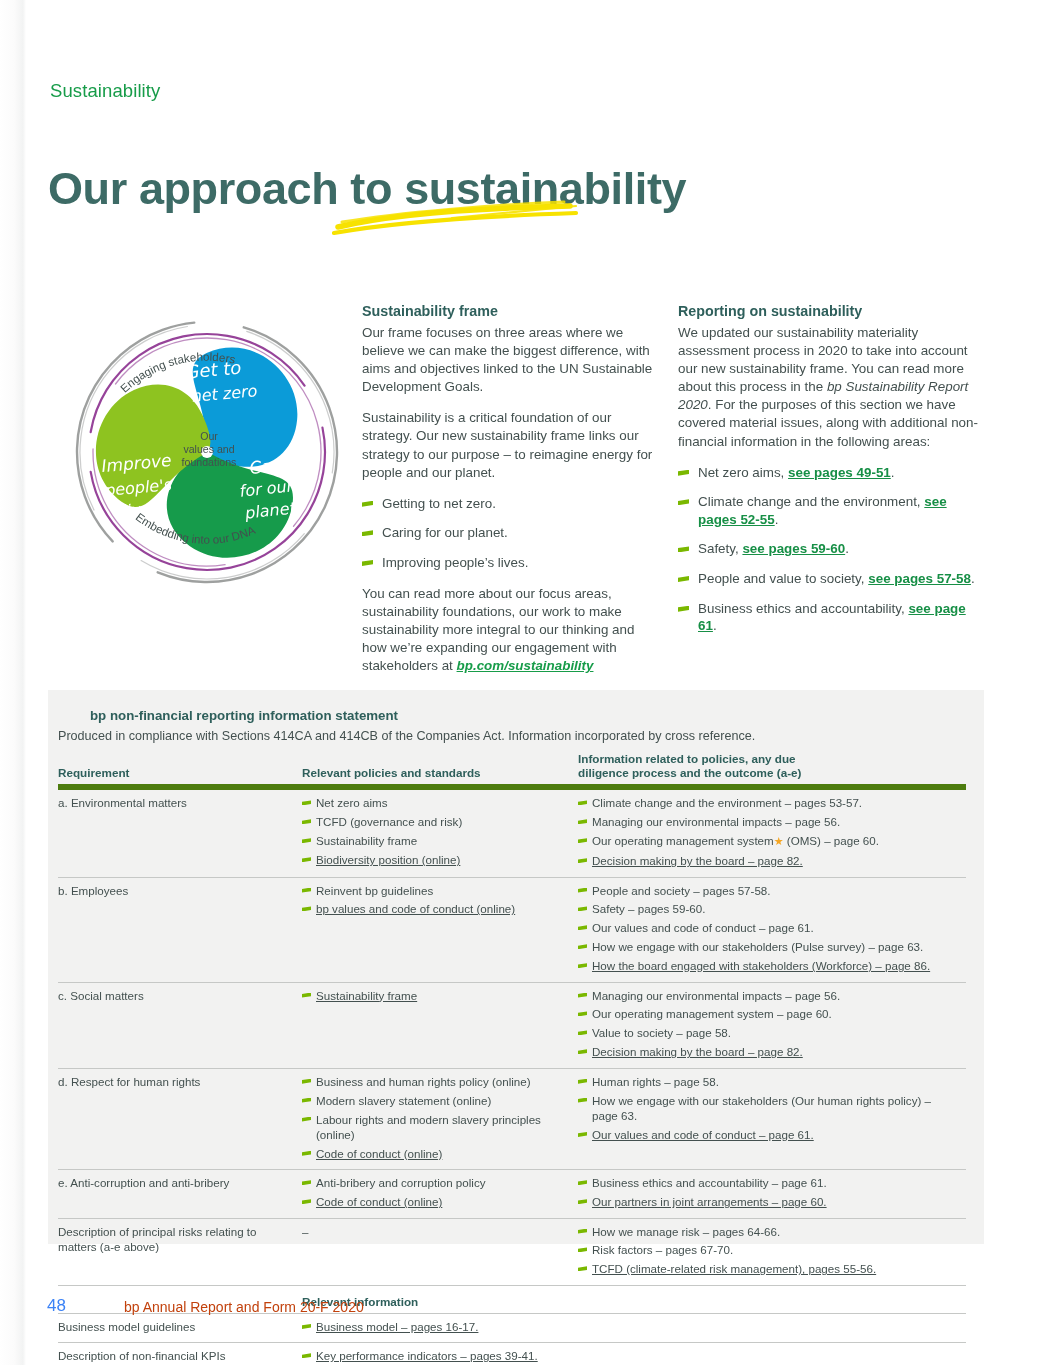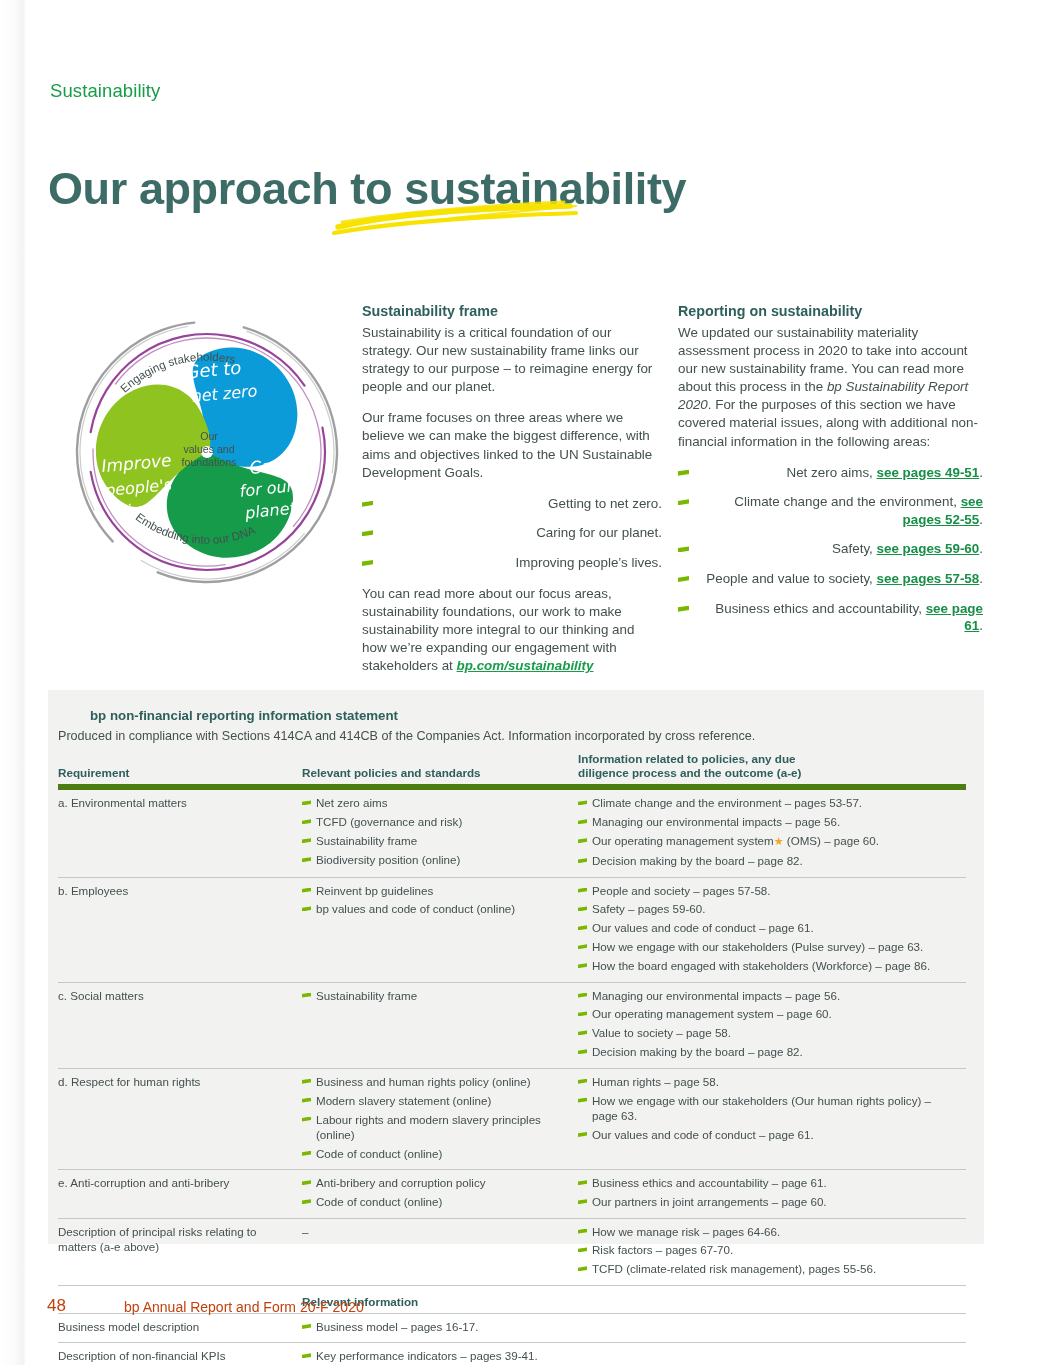--- a/index.html
+++ b/index.html
@@ -45,21 +45,20 @@
   .para i{font-style:italic;}
   .link-bold{ color:#179c49; font-weight:bold; font-style:italic; }
   .green-bold{ color:#178f46; font-weight:bold; font-style:normal; }
 
   
   ul.flag{ list-style:none; margin:0 0 13px 0; padding:0; }
   ul.flag li{
     position:relative; padding-left:20px;
     font-size:13.4px; line-height:17.6px; color:#43504f;
     margin-bottom:12px;
-    text-align:right;
   }
   ul.flag li:last-child{margin-bottom:0;}
   .fbul{
     position:absolute; left:0; top:6px;
     width:11px; height:6px; background:#7ab800;
     clip-path:polygon(0 28%,100% 0,100% 72%,0 100%);
   }
 
   
   .diagram{ position:absolute; left:62px; top:304px; width:290px; height:285px; }
@@ -104,33 +103,33 @@
     border-bottom:1px solid #c6c8c6;
     padding-top:9px;
   }
   table.nfr tr.relinfo th.blank{border-bottom:1px solid #c6c8c6;}
 
   ul.cell{ list-style:none; margin:0; padding:0; }
   ul.cell li{
     position:relative; padding-left:14px;
     margin-bottom:3.5px; line-height:15.4px;
   }
-  ul.cell li:last-child{margin-bottom:0;}
+  ul.cell li:last-child{margin-bottom:0;text-decoration:underline;}
   .cbul{
     position:absolute; left:0; top:5px;
     width:9px; height:5px; background:#7ab800;
     clip-path:polygon(0 28%,100% 0,100% 72%,0 100%);
   }
   .star{ color:#f5a623; font-size:11px; }
   .dash{ color:#43504f; }
 
   
   .pg-num{
     position:absolute; left:47px; top:1296px;
-    font-size:17px; color:#c2410c;
+    font-size:17px; color:#3b82f6;
   }
   .pg-label{
     position:absolute; left:124px; top:1299px;
     font-size:14px; color:#c2410c;
   }
 </style>
 </head>
 <body>
 
 <div class="page-edge"></div>
@@ -191,22 +190,22 @@
     <textPath href="#arcTop" startOffset="22%">Engaging stakeholders</textPath>
   </text>
   <text font-family="Liberation Sans, sans-serif" font-size="11.6" fill="#43504f">
     <textPath href="#arcBot" startOffset="25%">Embedding into our DNA</textPath>
   </text>
 </svg>
 </div>
 
 <div class="col col-mid">
   <div class="colhead">Sustainability frame</div>
+  <p class="para">Our frame focuses on three areas where we believe we can make the biggest difference, with aims and objectives linked to the UN Sustainable Development Goals.</p>
   <p class="para">Sustainability is a critical foundation of our strategy. Our new sustainability frame links our strategy to our purpose – to reimagine energy for people and our planet.</p>
-  <p class="para">Our frame focuses on three areas where we believe we can make the biggest difference, with aims and objectives linked to the UN Sustainable Development Goals.</p>
   <ul class="flag">
     <li><span class="fbul"></span><span>Getting to net zero.</span></li>
     <li><span class="fbul"></span><span>Caring for our planet.</span></li>
     <li><span class="fbul"></span><span>Improving people’s lives.</span></li>
   </ul>
   <p class="para"><span>You can read more about our focus areas, sustainability foundations, our work to make sustainability more integral to our thinking and how we’re expanding our engagement with stakeholders at </span><a class="link-bold" href="#">bp.com/sustainability</a></p>
 </div>
 
 <div class="col col-right">
   <div class="colhead">Reporting on sustainability</div>
@@ -342,21 +341,21 @@
       </td>
     </tr>
 
     <tr class="relinfo">
       <th class="blank"></th>
       <th>Relevant information</th>
       <th class="blank"></th>
     </tr>
 
     <tr>
-      <td class="req">Business model description</td>
+      <td class="req">Business model guidelines</td>
       <td>
         <ul class="cell">
           <li><span class="cbul"></span><span>Business model – pages 16-17.</span></li>
         </ul>
       </td>
       <td></td>
     </tr>
 
     <tr>
       <td class="req">Description of non-financial KPIs</td>

